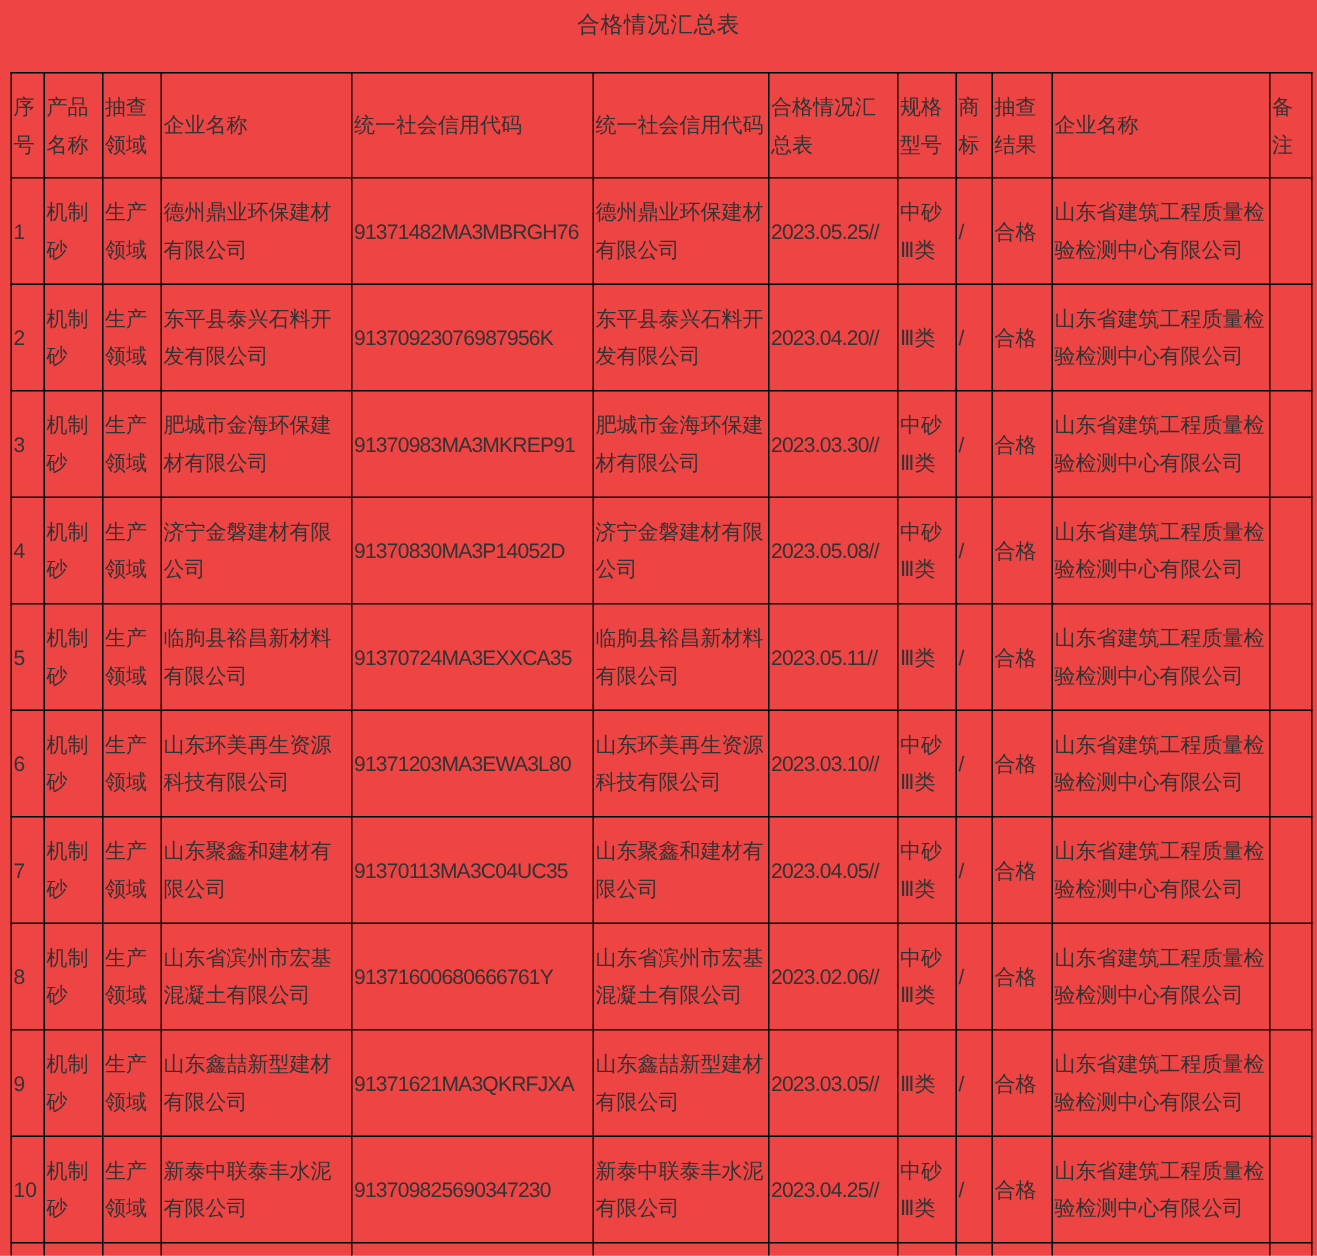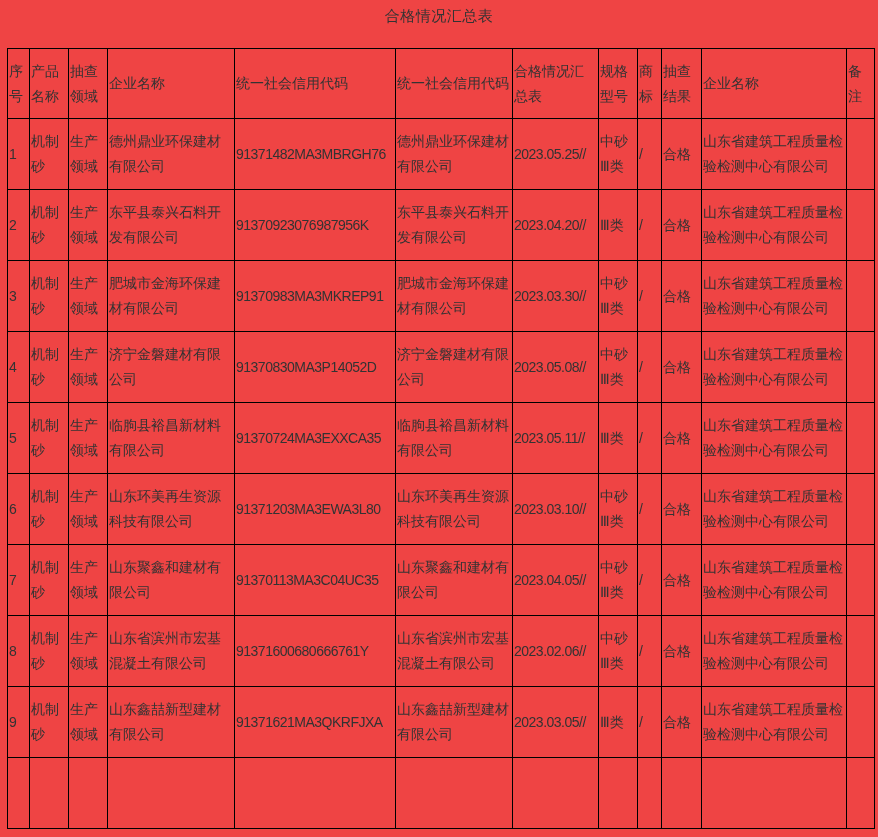--- a/index.html
+++ b/index.html
@@ -209,20 +209,34 @@
           <td class="num">91371621MA3QKRFJXA</td>
           <td>山东鑫喆新型建材有限公司</td>
           <td class="num">2023.03.05//</td>
           <td>Ⅲ类</td>
           <td>/</td>
           <td>合格</td>
           <td>山东省建筑工程质量检验检测中心有限公司</td>
           <td></td>
         </tr>
         <tr>
+          <td>10</td>
+          <td>机制砂</td>
+          <td>生产领域</td>
+          <td>新泰中联泰丰水泥有限公司</td>
+          <td class="num">913709825690347230</td>
+          <td>新泰中联泰丰水泥有限公司</td>
+          <td class="num">2023.04.25//</td>
+          <td>中砂Ⅲ类</td>
+          <td>/</td>
+          <td>合格</td>
+          <td>山东省建筑工程质量检验检测中心有限公司</td>
+          <td></td>
+        </tr>
+        <tr>
           <td></td>
           <td></td>
           <td></td>
           <td></td>
           <td class="num"></td>
           <td></td>
           <td class="num"></td>
           <td></td>
           <td></td>
           <td></td>

